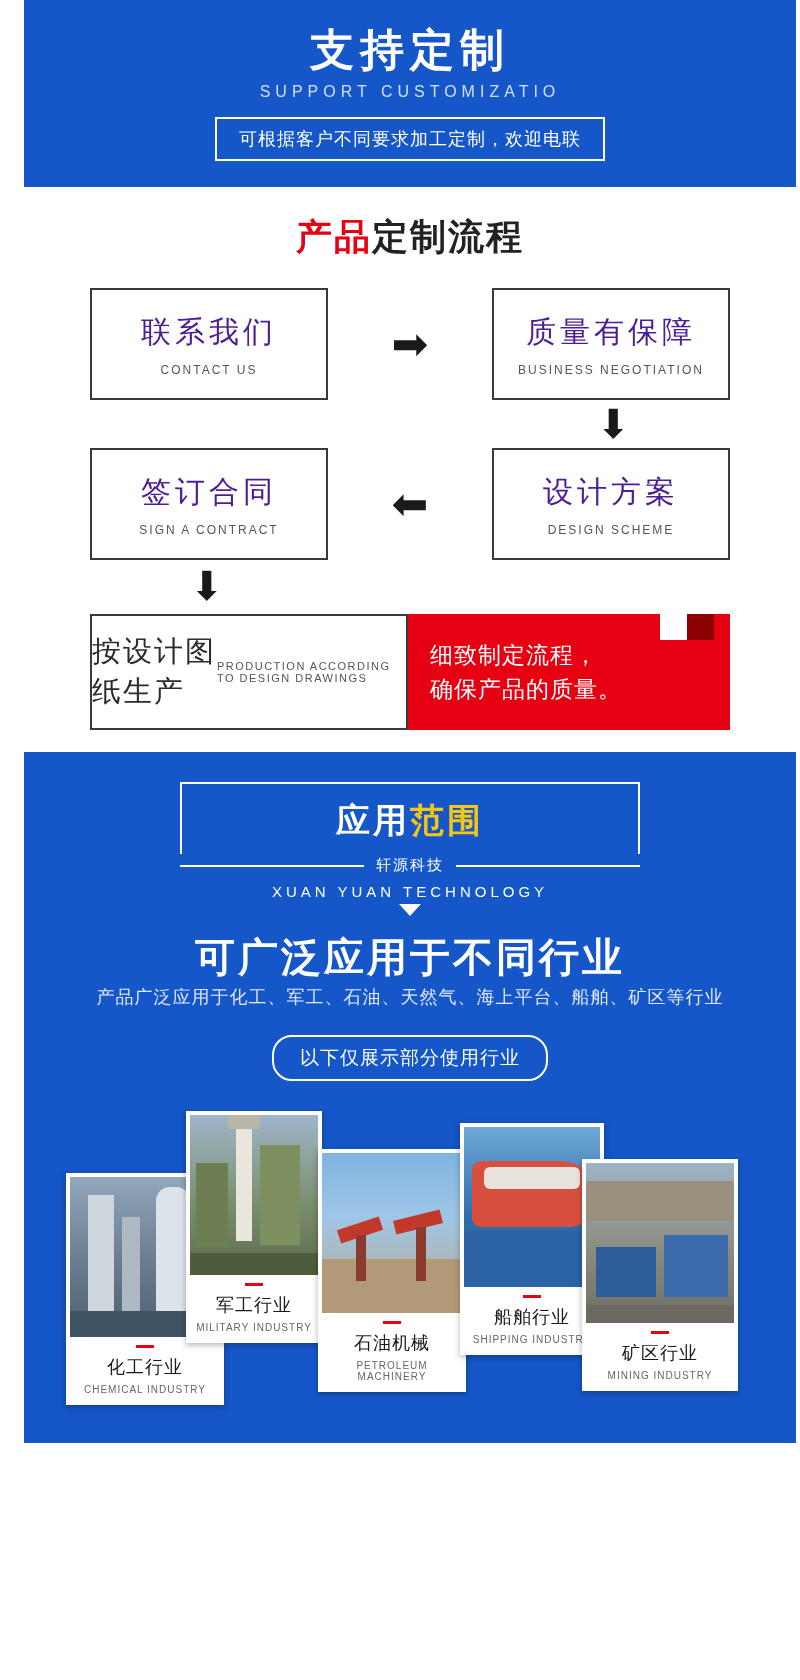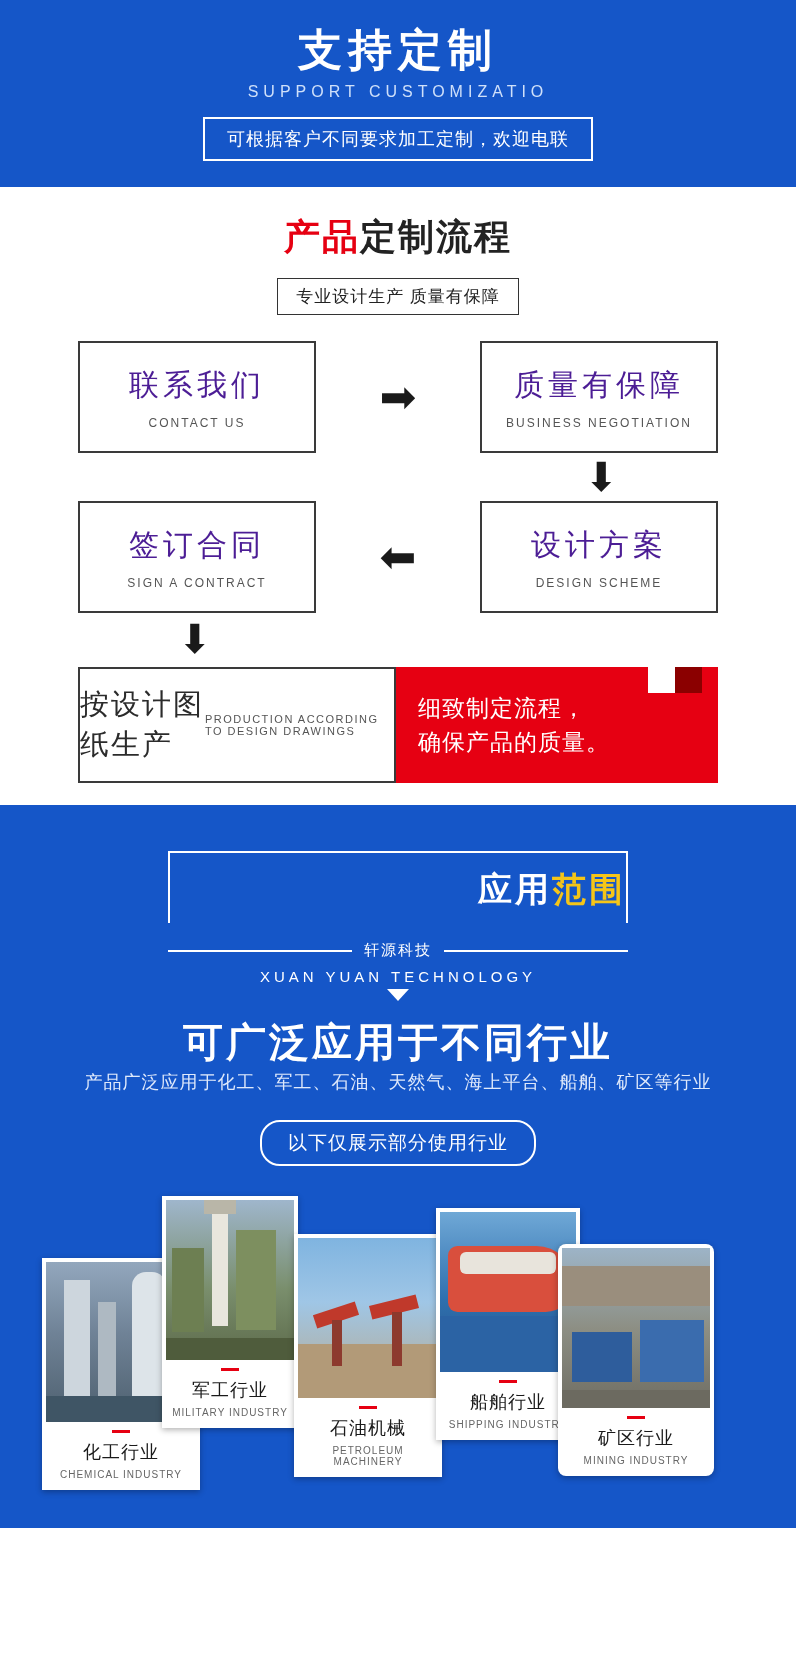--- a/index.html
+++ b/index.html
@@ -1,21 +1,21 @@
 <!DOCTYPE html>
 <html><head>
 <meta charset="utf-8">
 <style>
   * { box-sizing: border-box; margin: 0; padding: 0; }
   html, body {
     width: 800px;
     background: #ffffff;
     font-family: "Liberation Sans", sans-serif;
   }
-  .page { width: 796px; position: relative; overflow: hidden; }
+  .page { width: 796px; position: relative; overflow: hidden; padding-left: 24px; }
 
   
   .banner {
     background: #1556c8;
     padding: 22px 0 26px 0;
     text-align: center;
   }
   .banner-title {
     color: #ffffff;
     font-size: 44px;
@@ -169,24 +169,24 @@
   .flag .d { flex: 1; background: #8b0000; }
 
   
   .apps {
     background: #1556c8;
     padding: 28px 0 22px 0;
     position: relative;
   }
   .apps-head {
     width: 460px;
-    margin: 18px auto;
+    margin: 2px auto;
     border: 2px solid #ffffff;
     border-bottom: none;
-    text-align: right;
+    text-align: center;
     padding: 14px 0 10px 0;
     position: relative;
   }
   .apps-head .t {
     font-size: 34px;
     font-weight: bold;
     color: #ffffff;
     letter-spacing: 3px;
   }
   .apps-head .t .y { color: #f5c518; }
@@ -298,23 +298,20 @@
   <section class="banner">
     <div class="banner-title">支持定制</div>
     <div class="banner-sub">SUPPORT  CUSTOMIZATIO</div>
     <div class="banner-box">可根据客户不同要求加工定制，欢迎电联</div>
   </section>
 
   <section class="process">
     <div class="proc-title">
       <span class="red">产品</span><span>定制流程</span>
     </div>
-    <div class="proc-sub-wrap">
-      <div class="proc-sub">专业设计生产 质量有保障</div>
-    </div>
 
     <div class="grid">
 
       <div class="row">
         <div class="cell">
           <div class="cn">联系我们</div>
           <div class="en">CONTACT US</div>
         </div>
         <div class="arrow-cell">
           <span class="arrow-right">➡</span>
@@ -438,21 +435,21 @@
           <div class="ph-el" style="left:20px;top:40px;width:96px;height:22px;background:#e8e4dc;border-radius:6px;"></div>
           <div class="ph-el" style="left:0;bottom:0;width:100%;height:56px;background:#2b63a4;"></div>
         </div>
         <div class="cap">
           <div class="dash"></div>
           <div class="cn">船舶行业</div>
           <div class="en">SHIPPING INDUSTRY</div>
         </div>
       </div>
 
-      <div class="card" style="left:558px; top:58px; width:156px;border-radius:8px;">
+      <div class="card" style="left:558px; top:58px; width:156px;">
         <div class="photo ph-mine">
           <div class="ph-el" style="left:0;top:18px;width:100%;height:40px;background:#9a8e7d;"></div>
           <div class="ph-el" style="left:10px;top:84px;width:60px;height:50px;background:#2e5d9c;"></div>
           <div class="ph-el" style="left:78px;top:72px;width:64px;height:62px;background:#3a6cae;"></div>
           <div class="ph-el" style="left:0;bottom:0;width:100%;height:18px;background:#6c6a60;"></div>
         </div>
         <div class="cap">
           <div class="dash"></div>
           <div class="cn">矿区行业</div>
           <div class="en">MINING INDUSTRY</div>

